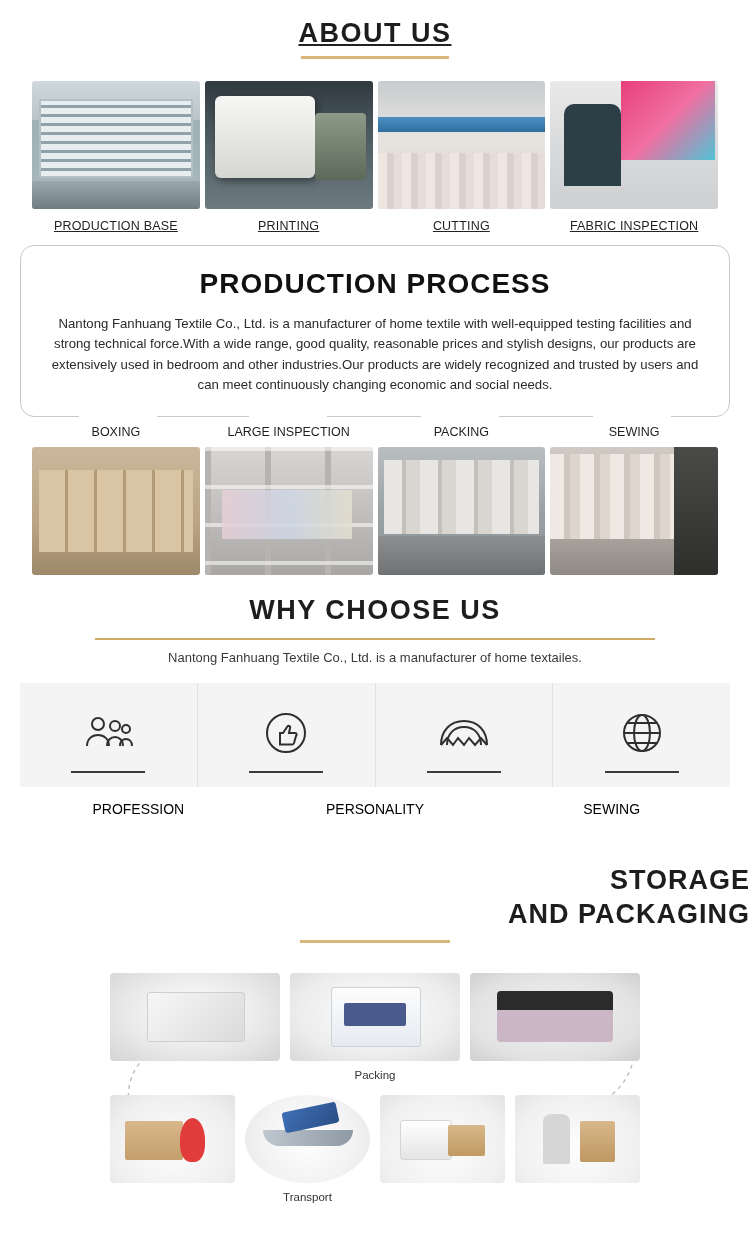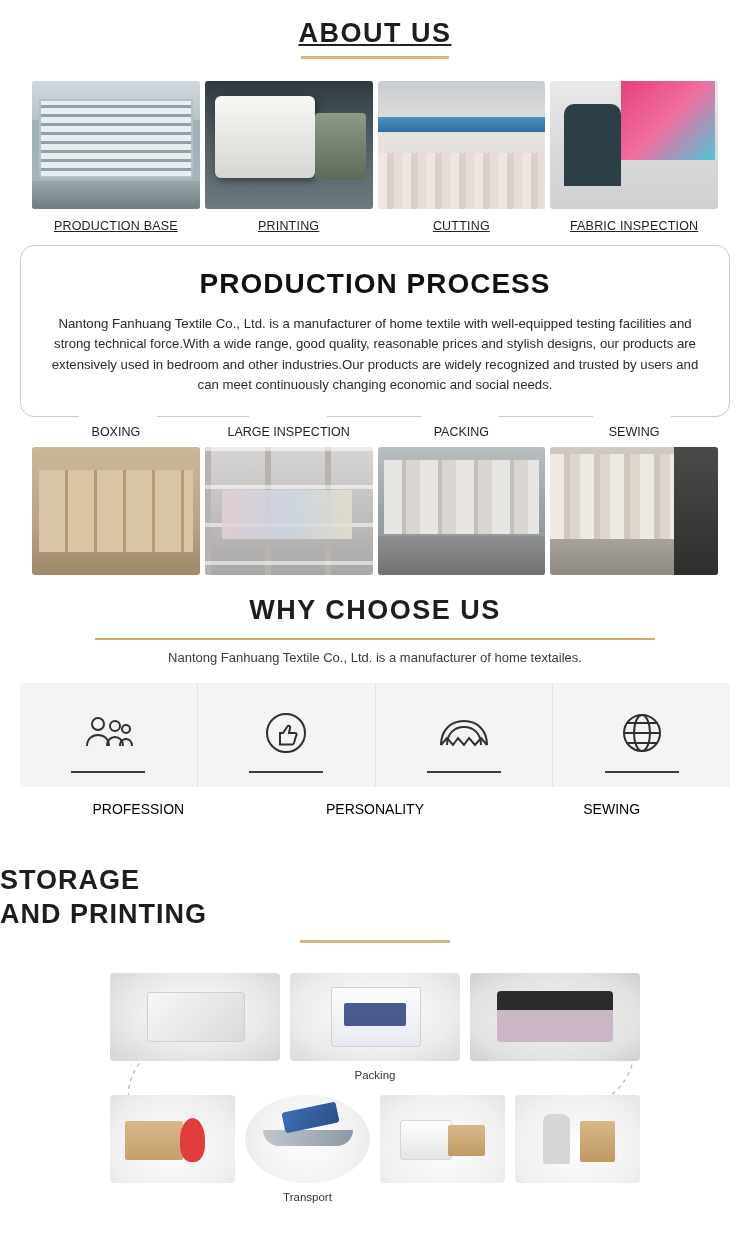--- a/index.html
+++ b/index.html
@@ -225,21 +225,21 @@
     margin: 0 20px;
   }
   .feature-labels > div {
     flex: 1; text-align: center; font-size: 14px; color: #000000;
     padding-top: 14px;
   }
 
   
   .storage-wrap { margin-top: 46px; }
   .storage-title {
-    text-align: left; font-size: 27px; font-weight: bold;
+    text-align: right; font-size: 27px; font-weight: bold;
     line-height: 1.28; letter-spacing: 1px; color: #1d1d1d;
   }
   .storage-rule { width: 150px; height: 3px; background: #d8b77a; margin: 8px auto 0; }
 
   .pack-grid {
     margin-top: 30px;
     padding: 0 110px;
     position: relative;
   }
   .pack-row { display: flex; gap: 10px; }
@@ -420,21 +420,21 @@
   <div class="feature-labels">
     <div>PROFESSION</div>
     <div>PERSONALITY</div>
     <div>SEWING</div>
   </div>
 </section>
 
 <section class="storage-wrap">
   <h2 class="storage-title">
     <span>STORAGE</span><br>
-    <span>AND PRINTING</span>
+    <span>AND PACKAGING</span>
   </h2>
   <div class="storage-rule"></div>
 
   <div class="pack-grid">
     <svg class="arrow-curve" viewBox="0 0 70 96">
       <path d="M60 6 C20 20, 8 55, 22 86" fill="none" stroke="#bdbdbd" stroke-width="1.4" stroke-dasharray="4 4"></path>
       <path d="M16 78 L22 90 L29 80" fill="none" stroke="#bdbdbd" stroke-width="1.4"></path>
     </svg>
     <svg class="arrow-curve2" viewBox="0 0 96 100">
       <path d="M88 8 C92 48, 60 76, 20 80" fill="none" stroke="#bdbdbd" stroke-width="1.4" stroke-dasharray="4 4"></path>

